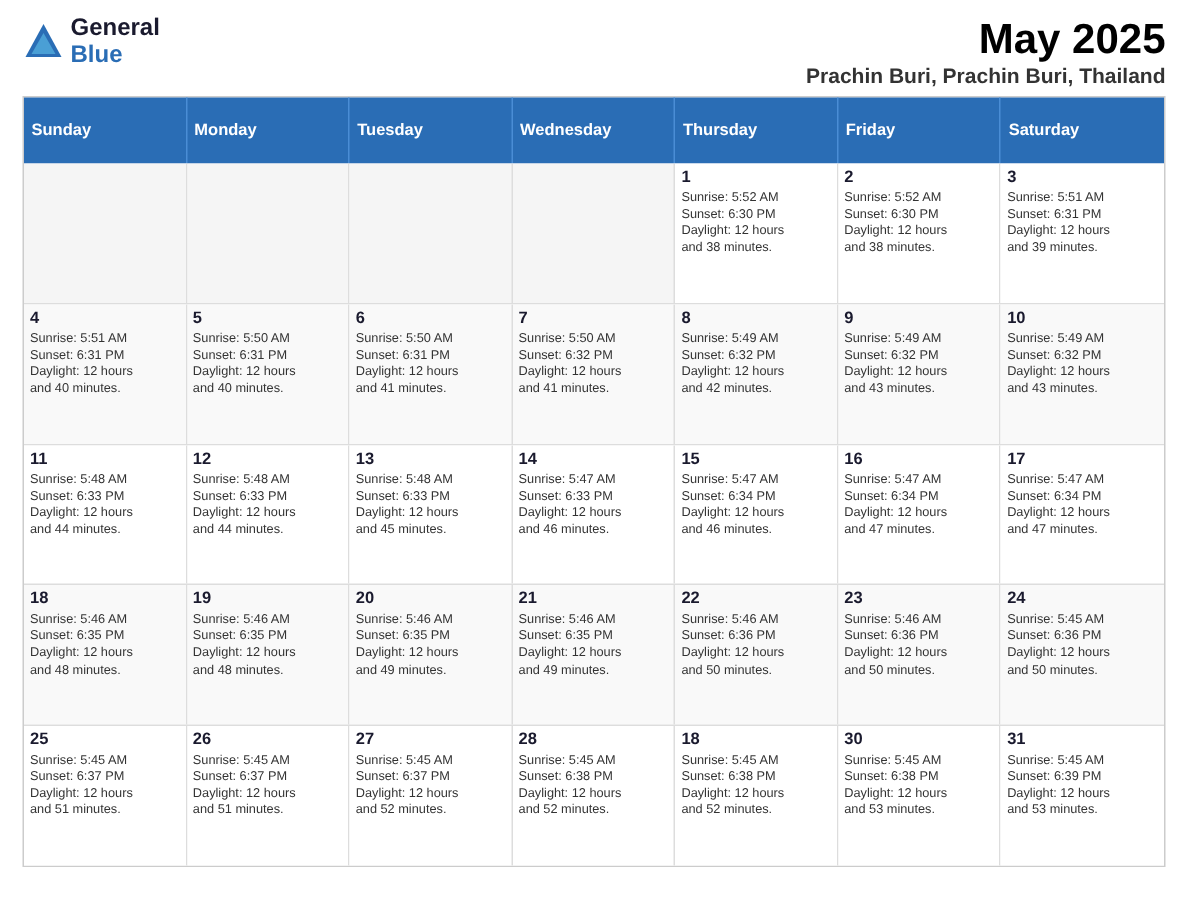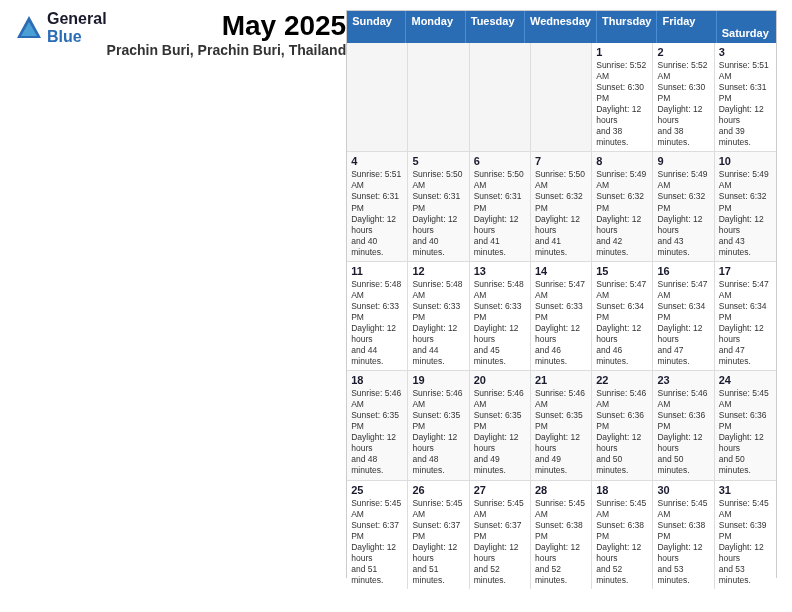--- a/index.html
+++ b/index.html
@@ -8,21 +8,21 @@
       background: #fff;
       width: 792px;
       height: 612px;
       overflow: hidden;
     }
     .page {
       width: 792px;
       height: 588px;
       padding: 10px 15px;
       display: flex;
-      flex-direction: row;
+      flex-direction: column;
     }
     .header {
       display: flex;
       justify-content: space-between;
       align-items: flex-start;
       margin-bottom: 6px;
     }
     .logo {
       display: flex;
       align-items: center;
@@ -68,27 +68,26 @@
     }
     .calendar-header {
       display: grid;
       grid-template-columns: repeat(7, 1fr);
       background: #2a6db5;
     }
     .calendar-header .day-name {
       color: #fff;
       font-size: 11px;
       font-weight: bold;
-      padding: 4px 5px;
+      padding: 16px 5px;
       border-right: 1px solid #4a8dd5;
       text-align: left;
     }
     .calendar-header .day-name:last-child {
       border-right: none;
-      margin-top: 12px;
     }
     .calendar-body {
       flex: 1;
       display: flex;
       flex-direction: column;
     }
     .week-row {
       display: grid;
       grid-template-columns: repeat(7, 1fr);
       flex: 1;

